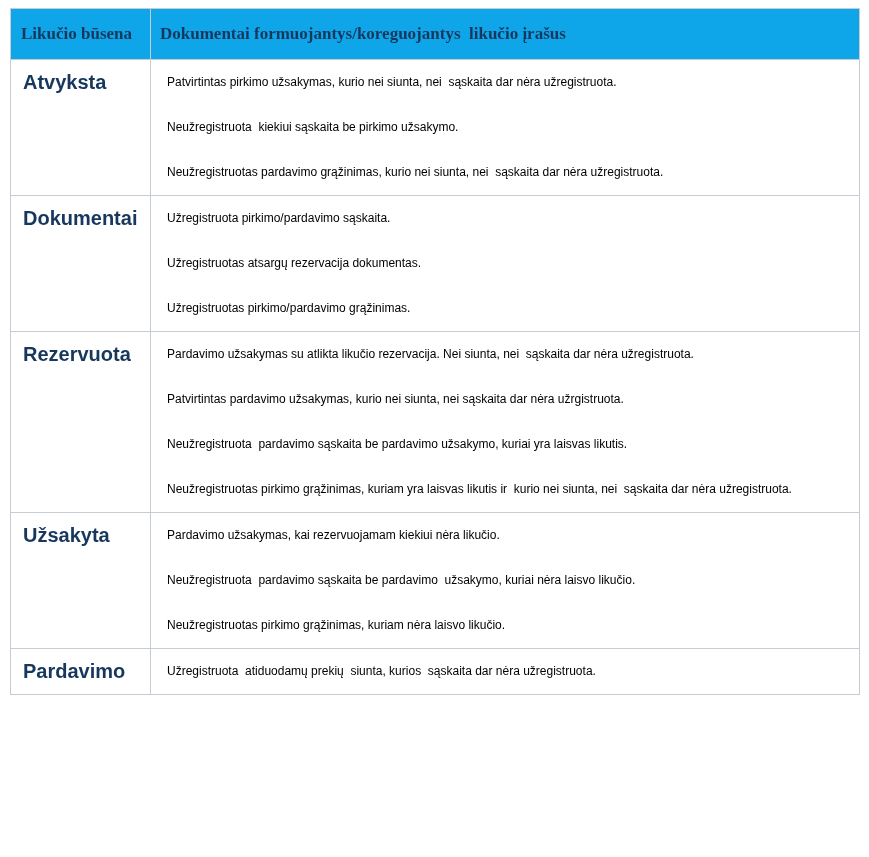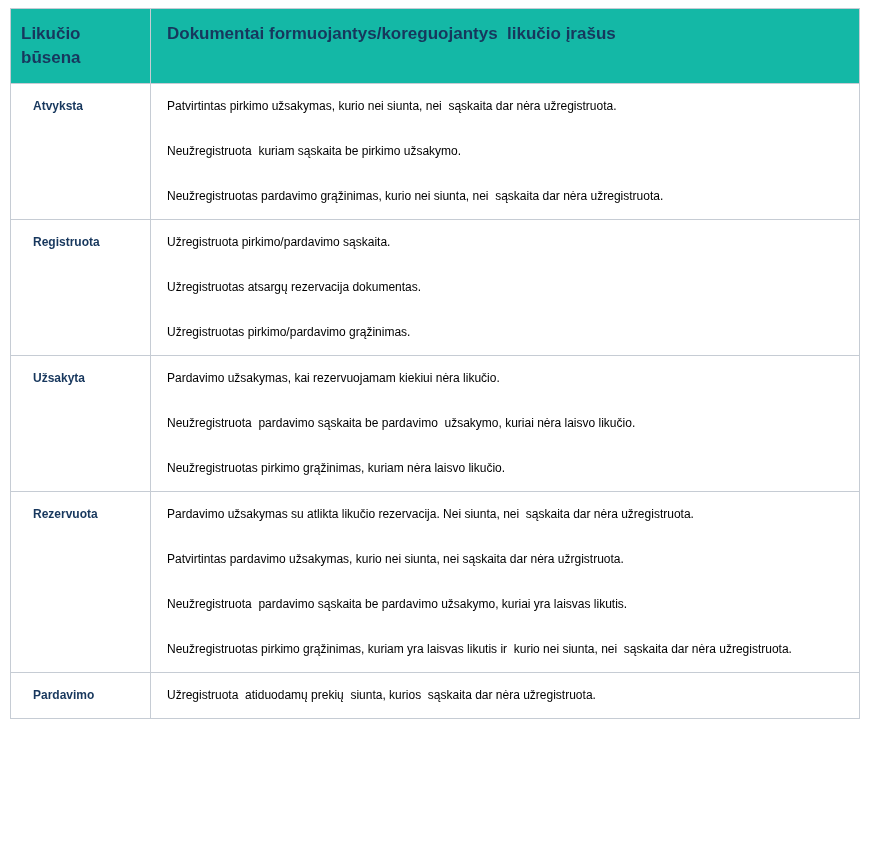--- a/index.html
+++ b/index.html
@@ -24,34 +24,35 @@
     table-layout: fixed;
   }
   table.doc-table th,
   table.doc-table td {
     border: 1px solid #c6ccd4;
     vertical-align: top;
     text-align: left;
   }
   col.status-col { width: 140px; }
   th.header-cell {
-    background: #14b8a6;
+    background: #0ea5e9;
     color: #17375d;
     font-size: 17px;
     font-weight: 700;
     padding: 13px 14px 13px 10px;
     line-height: 24px;
     white-space: pre-wrap;
+    font-family: Liberation Serif, serif;
   }
-  th.header-cell.docs-header { padding-left: 16px; }
+  th.header-cell.docs-header { padding-left: 9px; }
   td.status-cell {
     color: #17375d;
-    font-size: 12px;
+    font-size: 20px;
     font-weight: 700;
-    padding: 7px 22px;
+    padding: 7px 12px;
     line-height: 31px;
   }
   td.docs-cell {
     padding: 7px 20px 7px 16px;
   }
   td.docs-cell p.doc-par {
     margin: 0 0 14px 0;
     color: #000000;
     font-size: 12px;
     line-height: 31px;
@@ -72,47 +73,47 @@
       <tr>
         <th class="header-cell">Likučio būsena</th>
         <th class="header-cell docs-header">Dokumentai formuojantys/koreguojantys  likučio įrašus</th>
       </tr>
     </thead>
     <tbody>
         <tr>
           <td class="status-cell">Atvyksta</td>
           <td class="docs-cell">
             <p class="doc-par">Patvirtintas pirkimo užsakymas, kurio nei siunta, nei  sąskaita dar nėra užregistruota.</p>
-            <p class="doc-par">Neužregistruota  kuriam sąskaita be pirkimo užsakymo.</p>
+            <p class="doc-par">Neužregistruota  kiekiui sąskaita be pirkimo užsakymo.</p>
             <p class="doc-par">Neužregistruotas pardavimo grąžinimas, kurio nei siunta, nei  sąskaita dar nėra užregistruota.</p>
           </td>
         </tr>
         <tr>
-          <td class="status-cell">Registruota</td>
+          <td class="status-cell">Dokumentai</td>
           <td class="docs-cell">
             <p class="doc-par">Užregistruota pirkimo/pardavimo sąskaita.</p>
             <p class="doc-par">Užregistruotas atsargų rezervacija dokumentas.</p>
             <p class="doc-par">Užregistruotas pirkimo/pardavimo grąžinimas.</p>
-          </td>
-        </tr>
-        <tr>
-          <td class="status-cell">Užsakyta</td>
-          <td class="docs-cell">
-            <p class="doc-par">Pardavimo užsakymas, kai rezervuojamam kiekiui nėra likučio.</p>
-            <p class="doc-par">Neužregistruota  pardavimo sąskaita be pardavimo  užsakymo, kuriai nėra laisvo likučio.</p>
-            <p class="doc-par">Neužregistruotas pirkimo grąžinimas, kuriam nėra laisvo likučio.</p>
           </td>
         </tr>
         <tr>
           <td class="status-cell">Rezervuota</td>
           <td class="docs-cell">
             <p class="doc-par">Pardavimo užsakymas su atlikta likučio rezervacija. Nei siunta, nei  sąskaita dar nėra užregistruota.</p>
             <p class="doc-par">Patvirtintas pardavimo užsakymas, kurio nei siunta, nei sąskaita dar nėra užrgistruota.</p>
             <p class="doc-par">Neužregistruota  pardavimo sąskaita be pardavimo užsakymo, kuriai yra laisvas likutis.</p>
             <p class="doc-par">Neužregistruotas pirkimo grąžinimas, kuriam yra laisvas likutis ir  kurio nei siunta, nei  sąskaita dar nėra užregistruota.</p>
+          </td>
+        </tr>
+        <tr>
+          <td class="status-cell">Užsakyta</td>
+          <td class="docs-cell">
+            <p class="doc-par">Pardavimo užsakymas, kai rezervuojamam kiekiui nėra likučio.</p>
+            <p class="doc-par">Neužregistruota  pardavimo sąskaita be pardavimo  užsakymo, kuriai nėra laisvo likučio.</p>
+            <p class="doc-par">Neužregistruotas pirkimo grąžinimas, kuriam nėra laisvo likučio.</p>
           </td>
         </tr>
         <tr>
           <td class="status-cell">Pardavimo</td>
           <td class="docs-cell">
             <p class="doc-par">Užregistruota  atiduodamų prekių  siunta, kurios  sąskaita dar nėra užregistruota.</p>
           </td>
         </tr>
       </tbody>
   </table>

